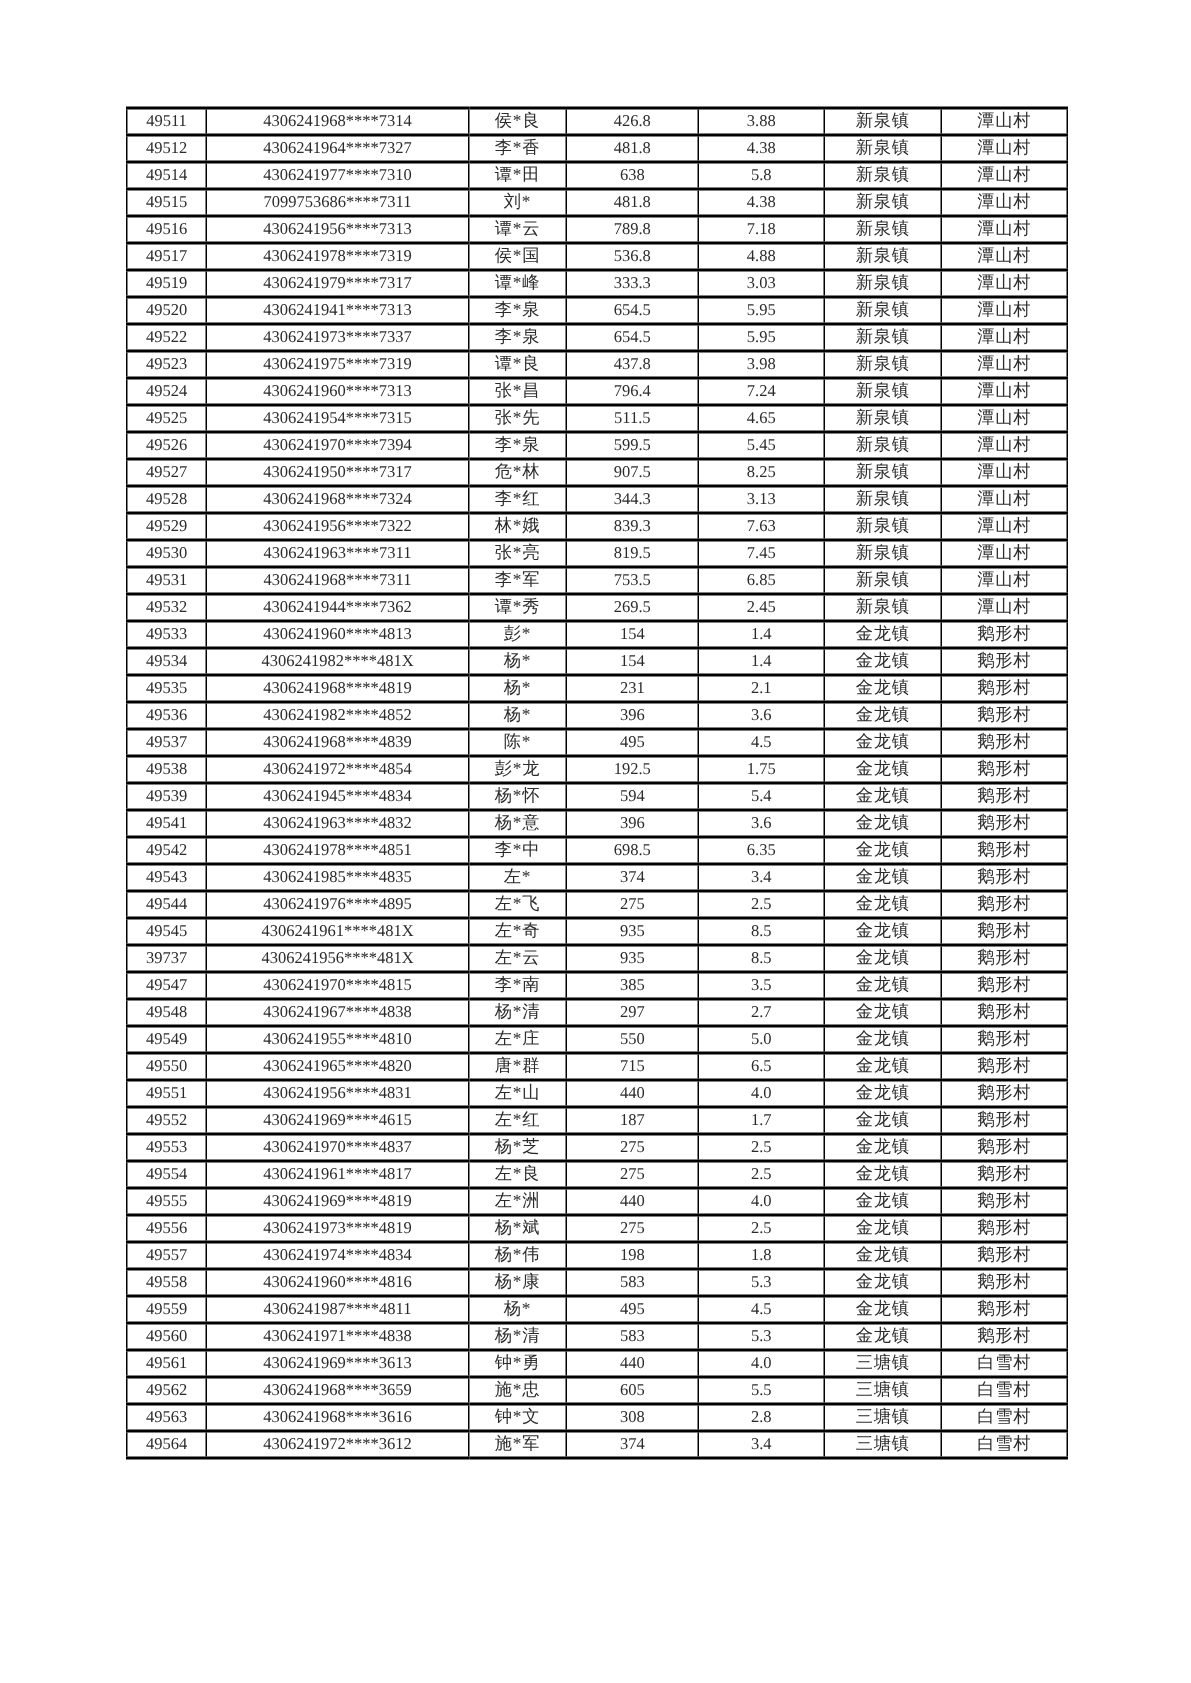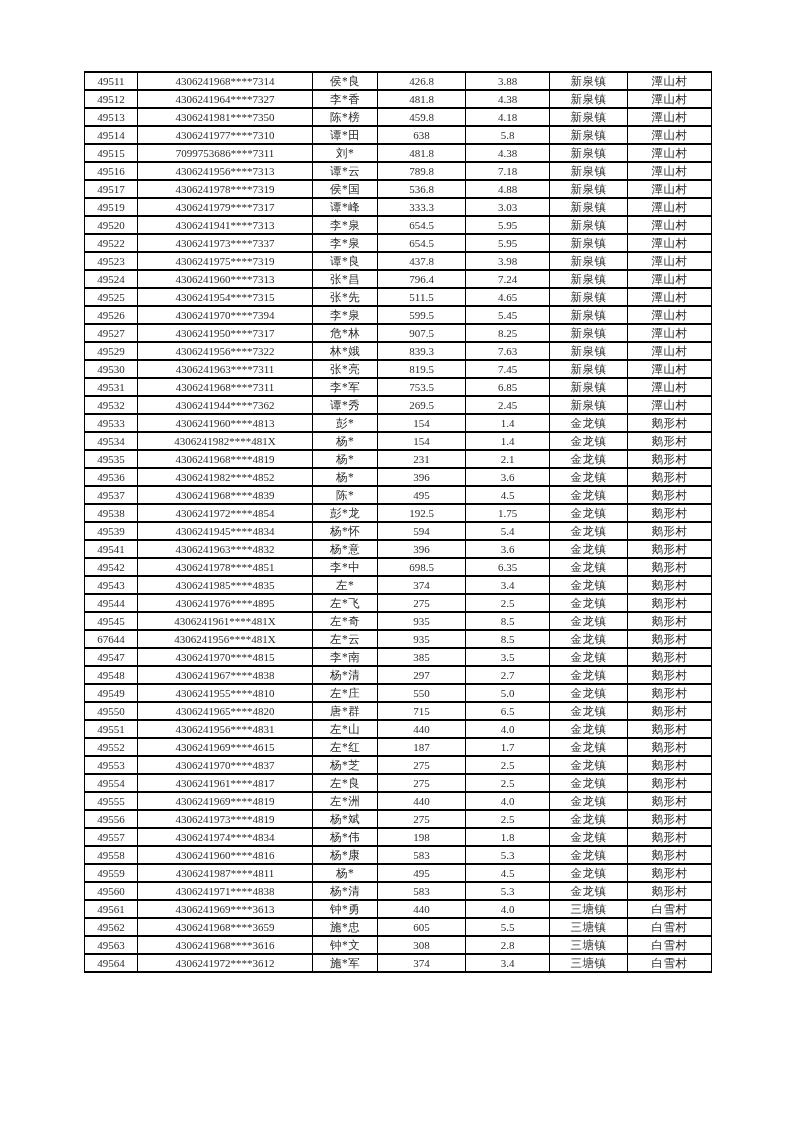--- a/index.html
+++ b/index.html
@@ -75,29 +75,20 @@
         <tr>
           <td>49512</td>
           <td>4306241964****7327</td>
           <td class="cjk">李*香</td>
           <td>481.8</td>
           <td>4.38</td>
           <td class="cjk">新泉镇</td>
           <td class="cjk">潭山村</td>
         </tr>
         <tr>
-          <td>49513</td>
-          <td>4306241981****7350</td>
-          <td class="cjk">陈*榜</td>
-          <td>459.8</td>
-          <td>4.18</td>
-          <td class="cjk">新泉镇</td>
-          <td class="cjk">潭山村</td>
-        </tr>
-        <tr>
           <td>49514</td>
           <td>4306241977****7310</td>
           <td class="cjk">谭*田</td>
           <td>638</td>
           <td>5.8</td>
           <td class="cjk">新泉镇</td>
           <td class="cjk">潭山村</td>
         </tr>
         <tr>
           <td>49515</td>
@@ -192,20 +183,29 @@
         <tr>
           <td>49527</td>
           <td>4306241950****7317</td>
           <td class="cjk">危*林</td>
           <td>907.5</td>
           <td>8.25</td>
           <td class="cjk">新泉镇</td>
           <td class="cjk">潭山村</td>
         </tr>
         <tr>
+          <td>49528</td>
+          <td>4306241968****7324</td>
+          <td class="cjk">李*红</td>
+          <td>344.3</td>
+          <td>3.13</td>
+          <td class="cjk">新泉镇</td>
+          <td class="cjk">潭山村</td>
+        </tr>
+        <tr>
           <td>49529</td>
           <td>4306241956****7322</td>
           <td class="cjk">林*娥</td>
           <td>839.3</td>
           <td>7.63</td>
           <td class="cjk">新泉镇</td>
           <td class="cjk">潭山村</td>
         </tr>
         <tr>
           <td>49530</td>
@@ -336,21 +336,21 @@
         <tr>
           <td>49545</td>
           <td>4306241961****481X</td>
           <td class="cjk">左*奇</td>
           <td>935</td>
           <td>8.5</td>
           <td class="cjk">金龙镇</td>
           <td class="cjk">鹅形村</td>
         </tr>
         <tr>
-          <td>67644</td>
+          <td>39737</td>
           <td>4306241956****481X</td>
           <td class="cjk">左*云</td>
           <td>935</td>
           <td>8.5</td>
           <td class="cjk">金龙镇</td>
           <td class="cjk">鹅形村</td>
         </tr>
         <tr>
           <td>49547</td>
           <td>4306241970****4815</td>

